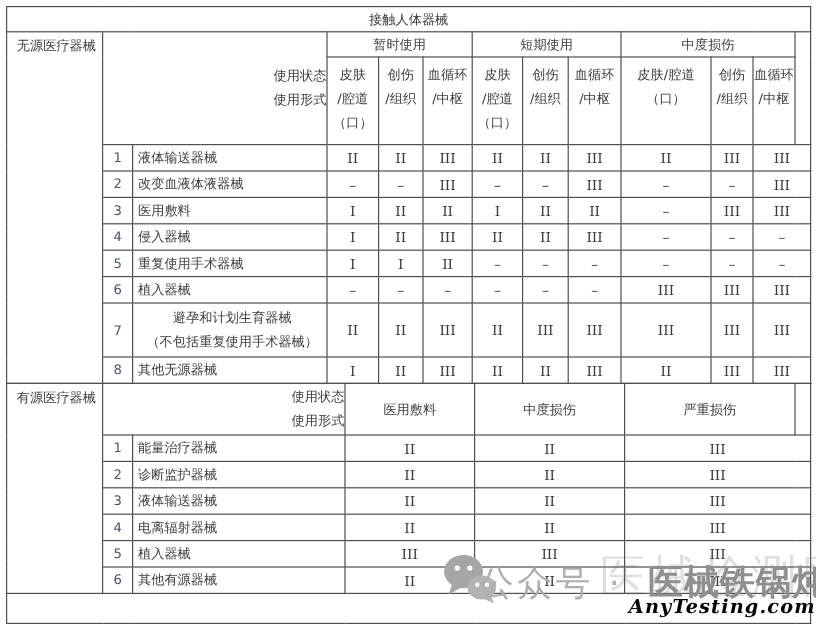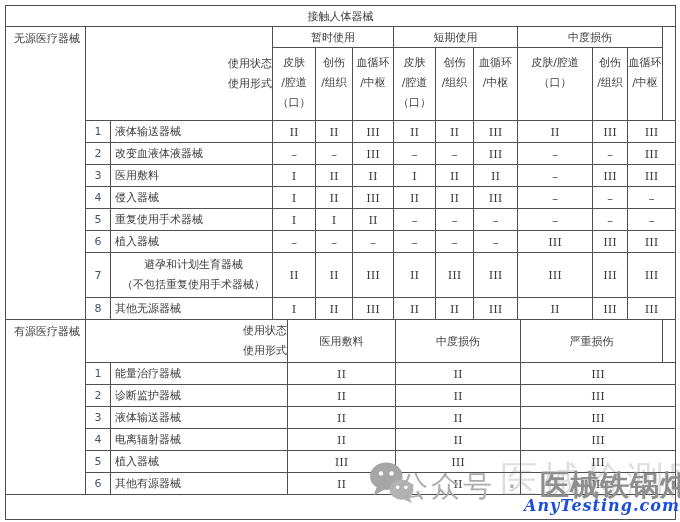--- a/index.html
+++ b/index.html
@@ -16,21 +16,21 @@
   .lbl{text-align:left;padding-left:4px;}
   .lbl2{text-align:center;padding-left:4px;white-space:pre-line;line-height:20px;margin-top:32px;}
   .num{color:#44546a;}
   .val{font-family:"DejaVu Serif",serif;font-size:11.5px;color:#3a3a3a;}
   .title{height:20px;}
   
   .wm{position:absolute;pointer-events:none;white-space:nowrap;}
   .wm-overlay{left:500px;top:455px;font-size:38px;letter-spacing:4px;color:rgba(110,110,110,0.22);}
   .wm-prefix{left:399px;top:467px;font-size:29px;color:#aeaeae;letter-spacing:3px;}
   .wm-name{left:540px;top:466px;font-size:29px;color:#8f8f8f;font-weight:bold;letter-spacing:1px;}
-  .wm-site{left:524px;top:496px;font-size:16px;color:#1d4ed8;font-style:italic;font-weight:bold;letter-spacing:1px;font-family:"DejaVu Serif",serif;}
+  .wm-site{left:524px;top:496px;font-size:16px;color:#000000;font-style:italic;font-weight:bold;letter-spacing:1px;font-family:"DejaVu Serif",serif;}
   .wm-icon{position:absolute;left:369px;top:461px;pointer-events:none;}
 </style>
 </head>
 <body>
 
 <div class="wrap">
 
   <table>
     <colgroup>
       <col style="width:80px">

